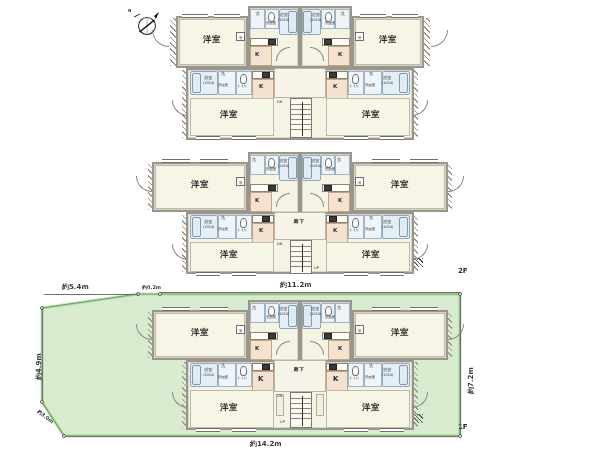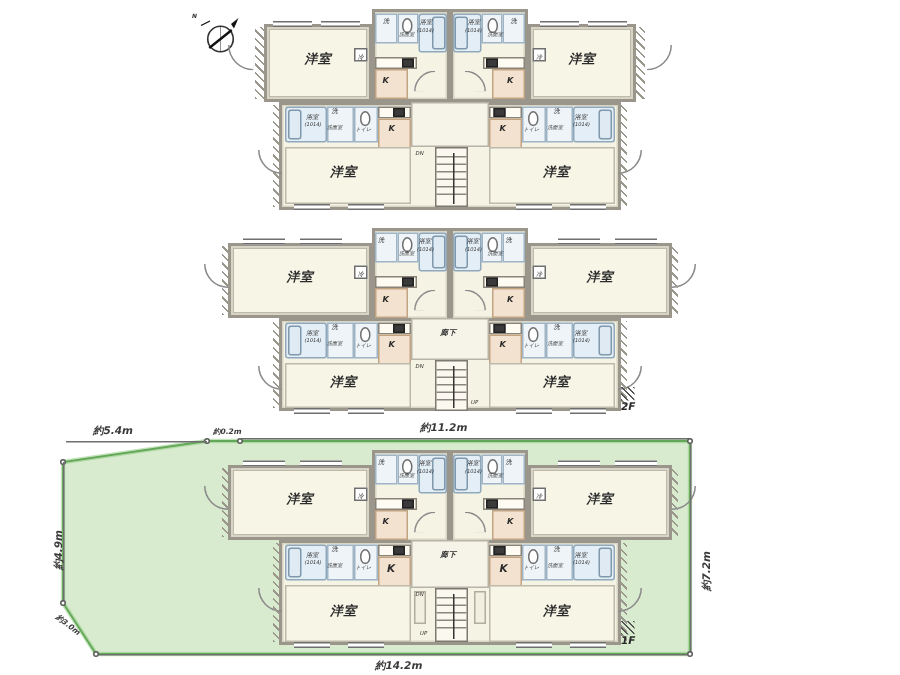--- a/index.html
+++ b/index.html
@@ -7,21 +7,20 @@
     margin: 0; padding: 0;
     width: 600px; height: 450px;
     background: #ffffff;
     font-family: "DejaVu Sans", "Liberation Sans", sans-serif;
     overflow: hidden;
   }
   #stage {
     position: relative;
     width: 600px; height: 450px;
     background: #ffffff;
-    font-style: italic;
   }
 
   
   .abs { position: absolute; }
 
   
   .floor { position: absolute; }
 
   
   .bldg-wall {
@@ -198,20 +197,21 @@
     border-radius: 50%;
     background: #fff;
   }
 
   
   .floor-tag {
     position: absolute;
     font-size: 7px;
     font-weight: 700;
     color: #2a2a2a;
+    margin-left: 44px;
   }
   .floor-tag-mark {
     position: absolute;
     width: 9px; height: 9px;
     background: repeating-linear-gradient(45deg,#555 0 1px,transparent 1px 3px);
   }
 
   
   .compass { position: absolute; }
 </style>

